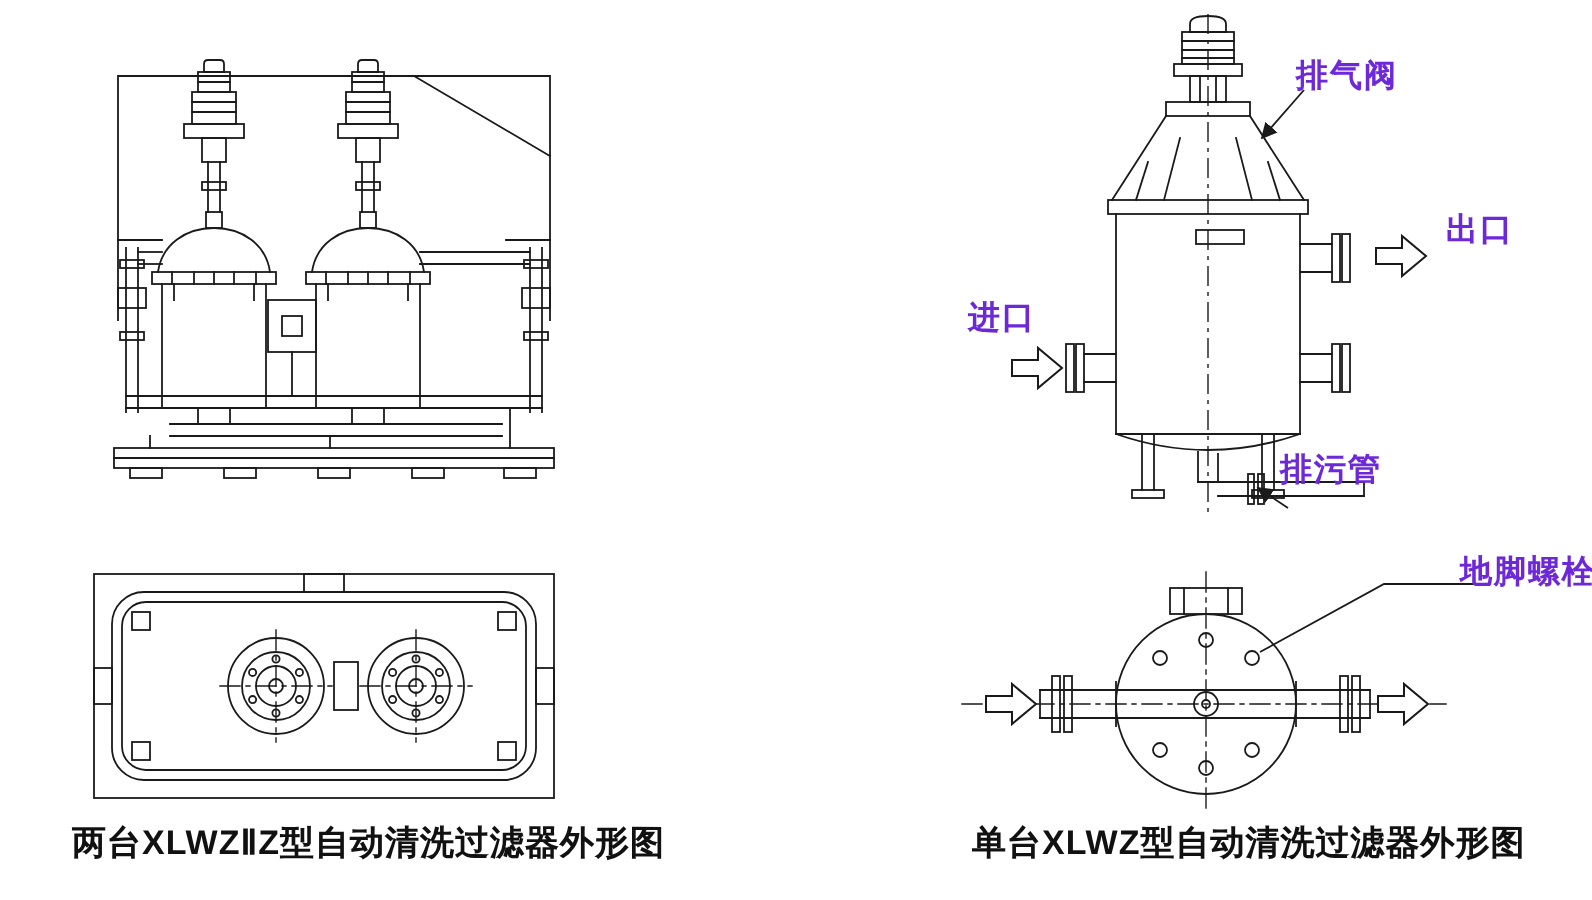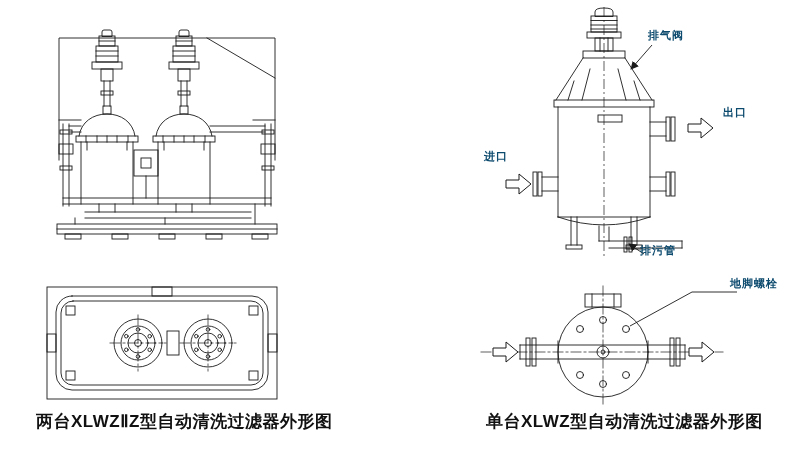--- a/index.html
+++ b/index.html
@@ -4,21 +4,21 @@
 <style>
   html,body{margin:0;padding:0;background:#fff;}
   .canvas{position:relative;width:796px;height:450px;background:#ffffff;
           font-family:"Liberation Sans",sans-serif;overflow:hidden;}
   .canvas svg{position:absolute;overflow:visible;}
   .stroke{stroke:#1a1a1a;fill:none;stroke-width:0.9;stroke-linecap:square;}
   .stroke line,.stroke path,.stroke rect,.stroke circle{stroke:#1a1a1a;fill:none;stroke-width:0.9;}
   .cl{stroke-dasharray:10 3 2 3 !important;stroke-width:0.7 !important;}
   .hollow{fill:#ffffff !important;stroke:#1a1a1a !important;stroke-width:1 !important;}
   .leader{stroke:#1a1a1a;fill:none;stroke-width:0.9;}
-  .lbl{position:absolute;font-weight:bold;font-size:11px;color:#0c4a6e;
+  .lbl{position:absolute;font-weight:bold;font-size:16px;color:#6d28d9;
        letter-spacing:1px;white-space:nowrap;}
   .caption{position:absolute;font-weight:bold;font-size:17px;color:#111;
        letter-spacing:0.5px;white-space:nowrap;}
 </style>
 </head>
 <body>
 
 <div class="canvas">
 
   <figure style="margin:0;">
@@ -292,19 +292,19 @@
         <line x1="163" y1="59" x2="163" y2="81"></line>
       </g>
       <path class="hollow" d="M8 66 H21 V60 L33 70 L21 80 V74 H8 Z"></path>
       <path class="hollow" d="M204 66 H217 V60 L229 70 L217 80 V74 H204 Z"></path>
       <path class="leader" d="M252 10 H207 L145 44" fill="none"></path>
     </svg>
 
     <div class="lbl" style="left:648px;top:28px;">排气阀</div>
     <div class="lbl" style="left:697px;top:105px;margin-left:26px;">出口</div>
     <div class="lbl" style="left:484px;top:149px;text-align:center;">进口</div>
-    <div class="lbl" style="left:640px;top:243px;">排污管</div>
+    <div class="lbl" style="left:640px;top:225px;">排污管</div>
     <div class="lbl" style="left:690px;top:276px;margin-left:40px;">地脚螺栓</div>
 
     <figcaption class="caption" style="left:486px;top:410px;">单台XLWZ型自动清洗过滤器外形图</figcaption>
   </figure>
 
 </div>
 
 </body></html>

